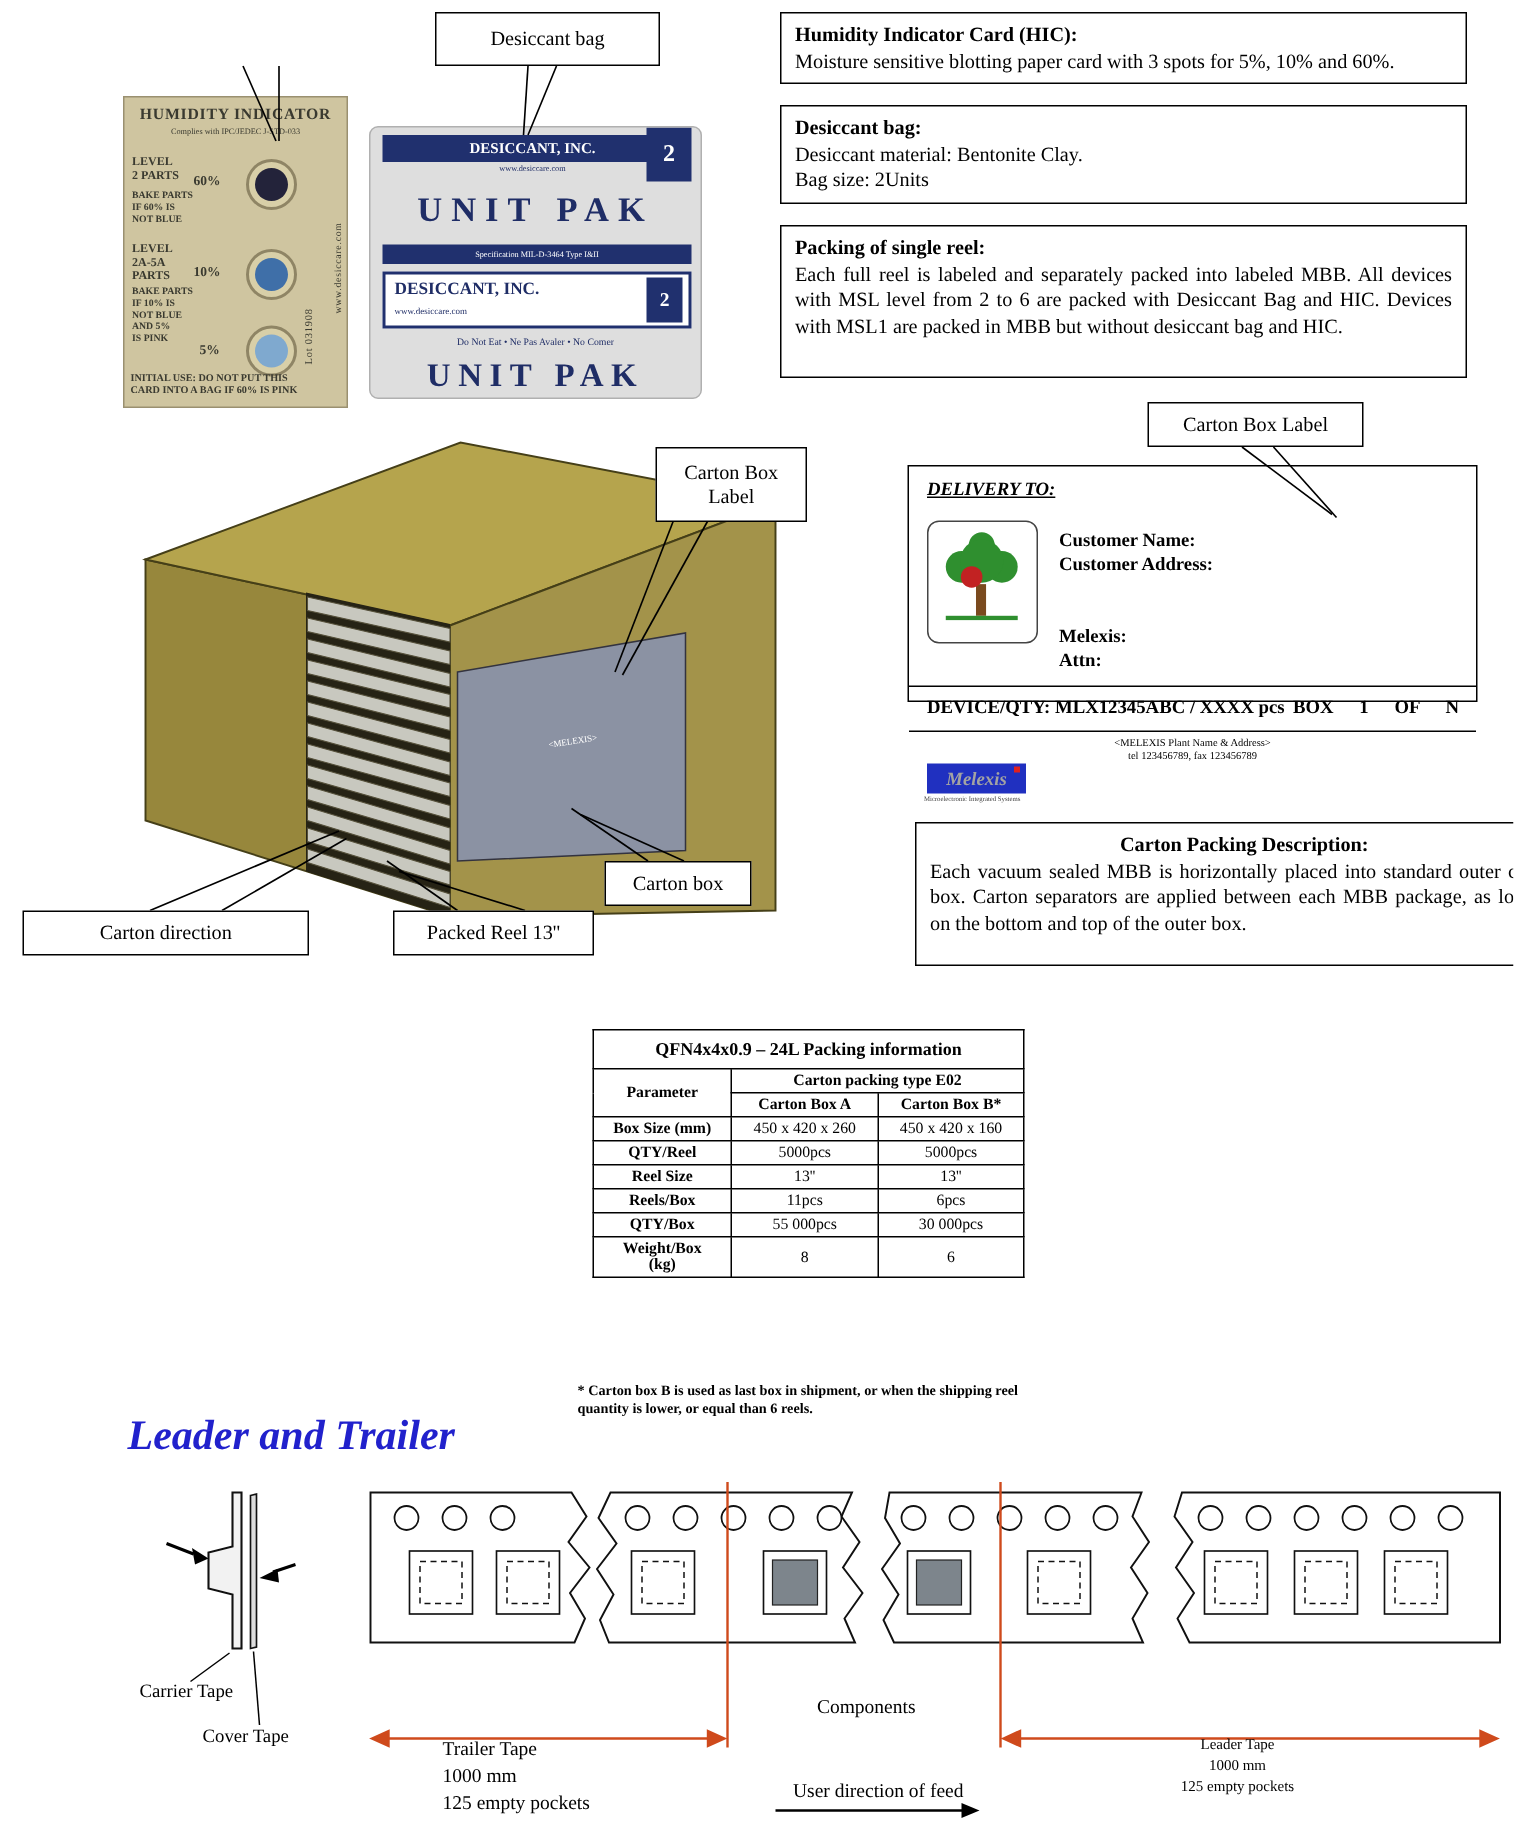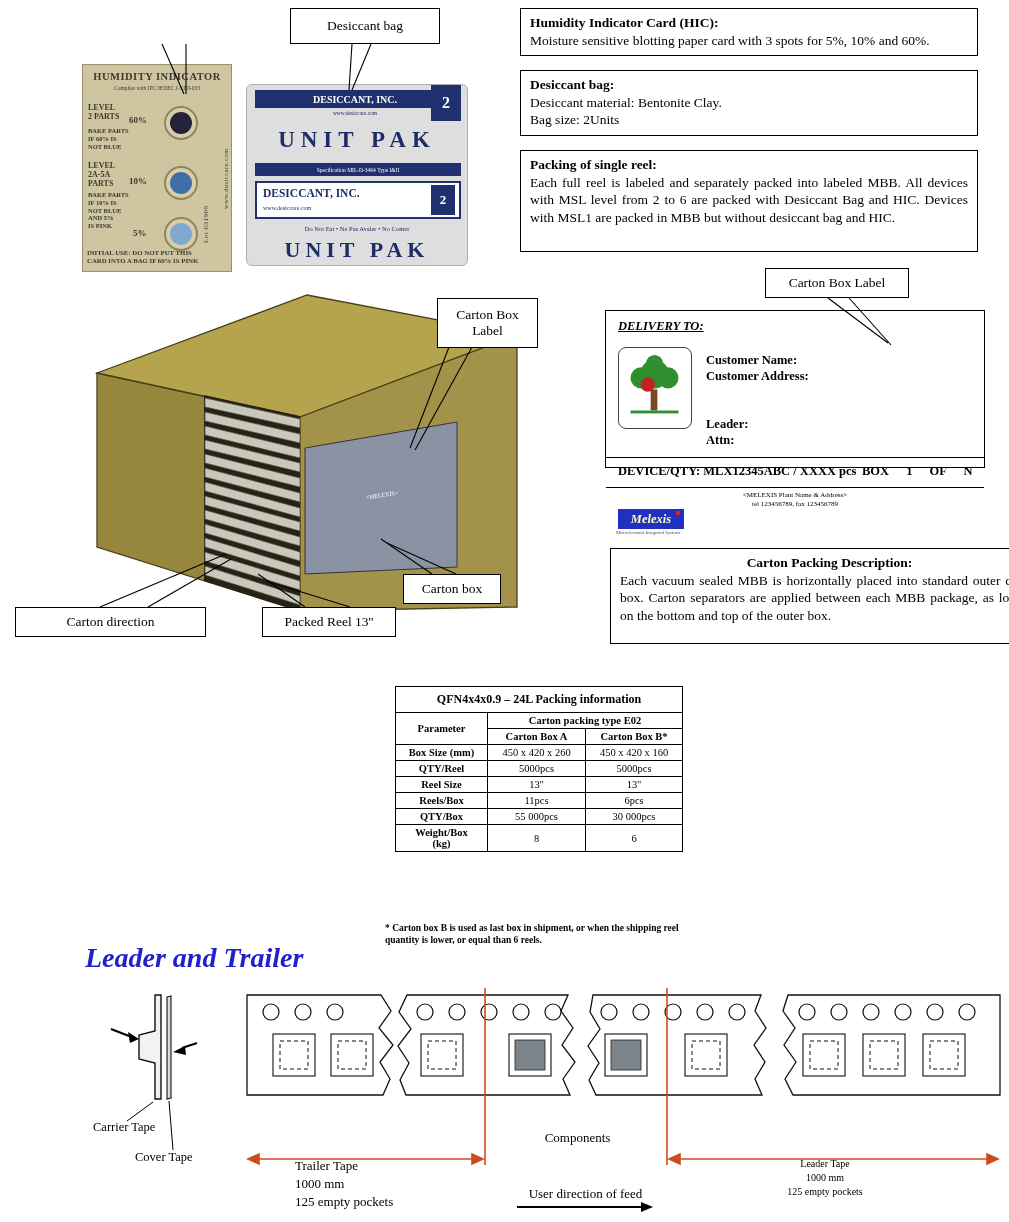--- a/index.html
+++ b/index.html
@@ -156,29 +156,29 @@
         <circle cx="23" cy="30" r="11" fill="#2f8f2f"></circle>
         <circle cx="51" cy="30" r="11" fill="#2f8f2f"></circle>
         <circle cx="37" cy="26" r="15" fill="#2f8f2f"></circle>
         <rect x="33" y="42" width="7" height="22" fill="#7a4a1e"></rect>
         <circle cx="30" cy="37" r="7.5" fill="#c22222"></circle>
         <rect x="12" y="64" width="50" height="3" fill="#2f8f2f"></rect>
       </svg>
     </div>
     <div class="b" style="left:100px;top:42px">Customer Name:</div>
     <div class="b" style="left:100px;top:58px">Customer Address:</div>
-    <div class="b" style="left:100px;top:106px">Leader:</div>
+    <div class="b" style="left:100px;top:106px">Melexis:</div>
     <div class="b" style="left:100px;top:122px">Attn:</div>
     <div class="rule" style="top:146px"></div>
     <div class="b" style="left:12px;top:153px">DEVICE/QTY: MLX12345ABC / XXXX pcs</div>
     <div class="b" style="left:256px;top:153px;word-spacing:14px">BOX 1 OF N</div>
     <div class="rule" style="top:176px"></div>
     <div class="abs" style="left:0;top:180px;width:100%;text-align:center;font-size:7px">&lt;MELEXIS Plant Name &amp; Address&gt;</div>
     <div class="abs" style="left:0;top:189px;width:100%;text-align:center;font-size:7px">tel 123456789, fax 123456789</div>
-    <div class="abs" style="left:12px;top:198px;width:66px;height:20px;background:#2030c0;color:#fef9c3;text-align:center;line-height:20px;font-weight:bold;font-style:italic;font-size:12.5px">Melexis</div>
+    <div class="abs" style="left:12px;top:198px;width:66px;height:20px;background:#2030c0;color:#a3a3a3;text-align:center;line-height:20px;font-weight:bold;font-style:italic;font-size:12.5px">Melexis</div>
     <div class="abs" style="left:70px;top:200px;width:4px;height:4px;background:#e02020"></div>
     <div class="abs" style="left:10px;top:219px;width:120px;font-size:4.5px;color:#444">Microelectronic Integrated Systems</div>
   </div>
 
   <div class="infobox" style="left:610px;top:548px;width:439px;height:96px">
     <div style="text-align:center"><span class="ib-title">Carton Packing Description:</span></div>
     <div class="just">Each vacuum sealed MBB is horizontally placed into standard outer carton box. Carton separators are applied between each MBB package, as long as on the bottom and top of the outer box.</div>
   </div>
 
   <table id="packtable">

